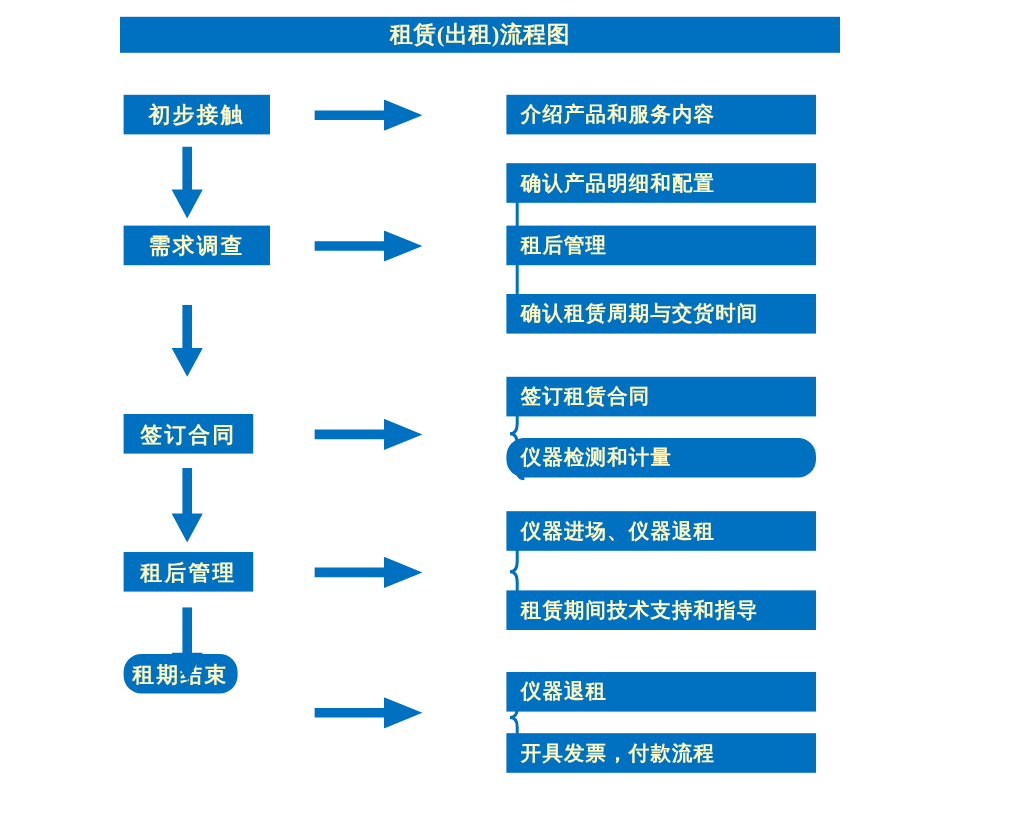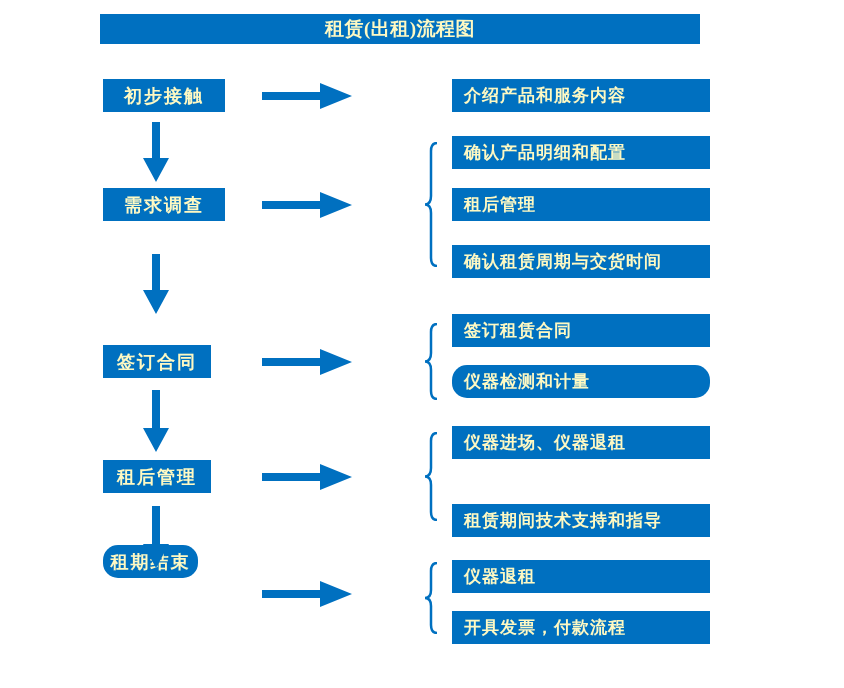--- a/index.html
+++ b/index.html
@@ -34,21 +34,21 @@
     font-size: 19px;
     letter-spacing: 0.5px;
   }
   .stage {
     height: 33px;
     justify-content: center;
     font-size: 18px;
     letter-spacing: 2px;
   }
   .output {
-    left: 452px;
+    left: 422px;
     width: 258px;
     height: 33px;
     padding-left: 12px;
     font-size: 17px;
     letter-spacing: 1px;
   }
   .arrow, .brace {
     position: absolute;
     line-height: 0;
   }
@@ -135,17 +135,17 @@
       </svg>
   </div>
 
   <div class="box output" style="top:79px;">介绍产品和服务内容</div>
   <div class="box output" style="top:136px;">确认产品明细和配置</div>
   <div class="box output" style="top:188px;">租后管理</div>
   <div class="box output" style="top:245px;">确认租赁周期与交货时间</div>
   <div class="box output" style="top:314px;">签订租赁合同</div>
   <div class="box output" style="top:365px;border-radius:15px;">仪器检测和计量</div>
   <div class="box output" style="top:426px;">仪器进场、仪器退租</div>
-  <div class="box output" style="top:492px;margin-top:12px;">租赁期间技术支持和指导</div>
+  <div class="box output" style="top:492px;">租赁期间技术支持和指导</div>
   <div class="box output" style="top:560px;">仪器退租</div>
   <div class="box output" style="top:611px;">开具发票，付款流程</div>
 
 </div>
 
 </body></html>

